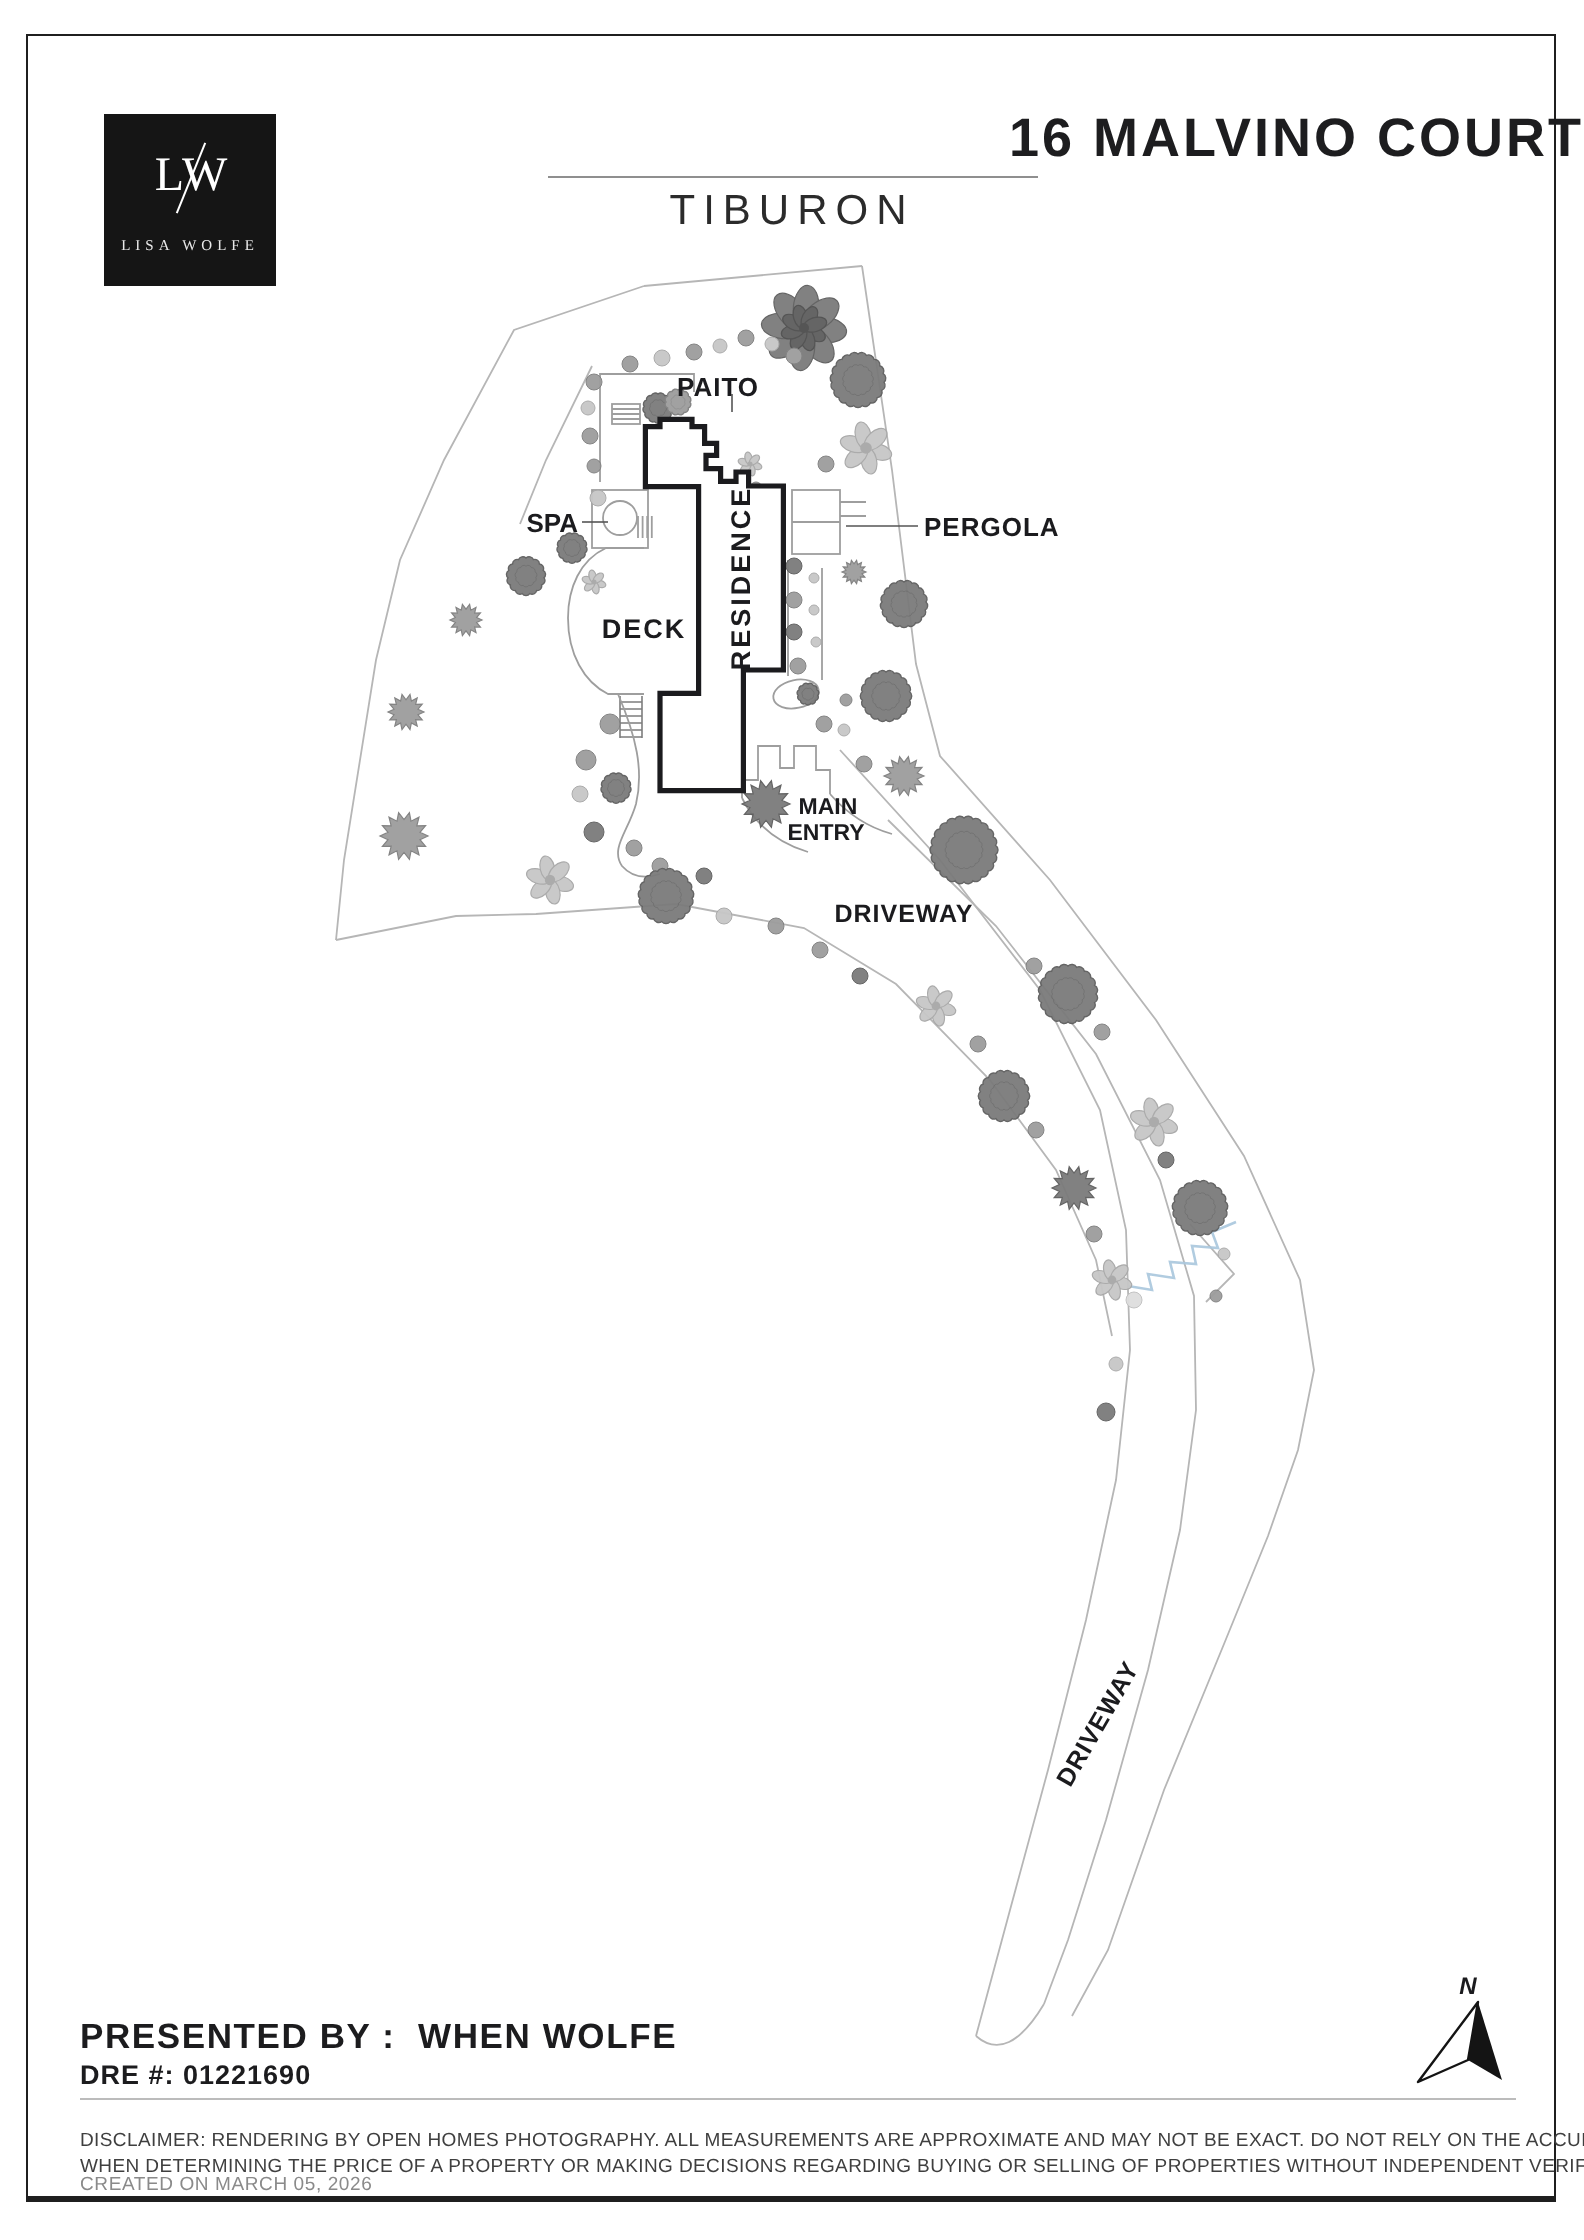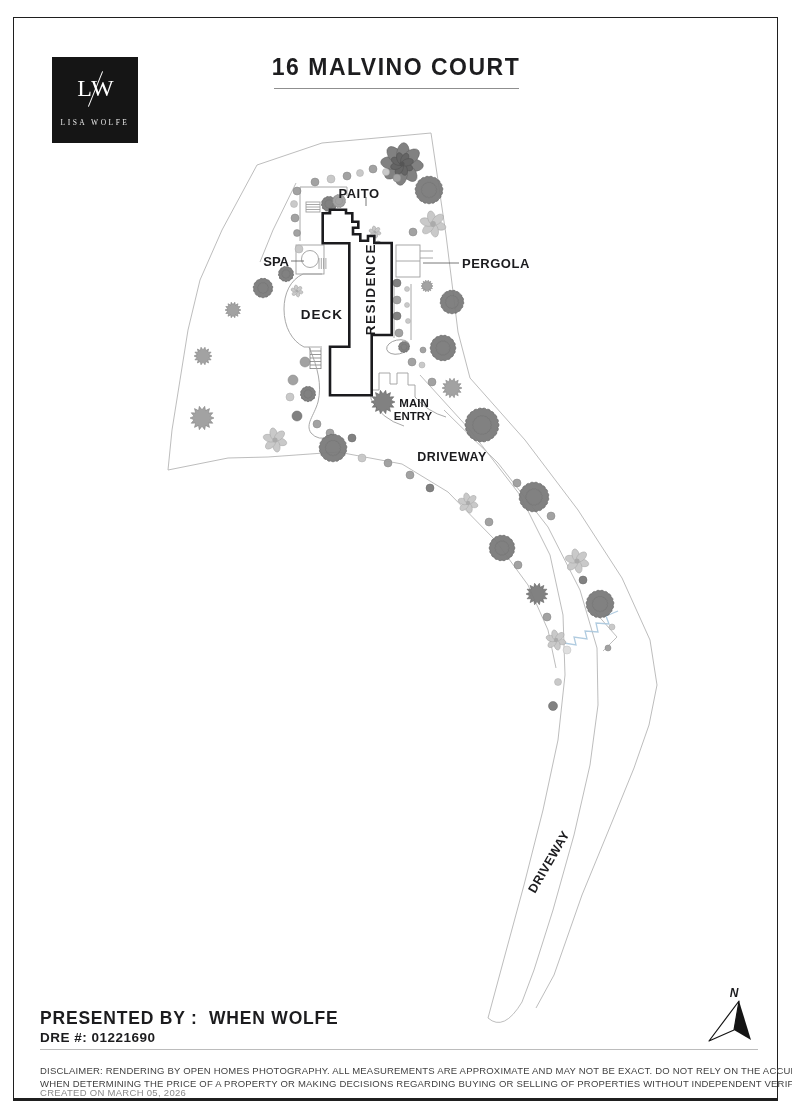--- a/index.html
+++ b/index.html
@@ -8,21 +8,21 @@
   .page-border{position:absolute;left:13px;top:17px;width:763px;height:1080px;
         border:1.5px solid #1f1f1f;border-bottom-width:3px;pointer-events:none;}
   
   .logo{position:absolute;left:52px;top:57px;width:86px;height:86px;background:#151515;}
   .monogram{position:absolute;left:0;right:0;top:18px;text-align:center;color:#fff;
         font-family:"Liberation Serif",serif;font-size:24px;letter-spacing:-1px;}
   .monogram .slash{position:absolute;left:50%;top:-5px;width:1px;height:38px;background:#fff;
         transform:rotate(22deg);}
   .brand-name{position:absolute;left:0;right:0;bottom:16px;text-align:center;color:#e9e9e9;
         font-family:"Liberation Serif",serif;font-size:7.5px;letter-spacing:2.5px;}
-  .title{position:absolute;left:0;right:0;top:54px;text-align:center;font-size:23px;
+  .title{position:absolute;left:0;right:0;top:54px;text-align:right;font-size:27px;
         font-weight:700;letter-spacing:1.5px;color:#1d1d1f;white-space:pre;}
   .title-underline{position:absolute;left:50%;top:88px;width:245px;margin-left:-122px;height:1px;background:#8f8f8f;}
   .subtitle{position:absolute;left:0;right:0;top:94px;text-align:center;font-size:21px;
         font-weight:400;letter-spacing:4px;color:#2b2b2b;white-space:pre;}
   
   .presented{position:absolute;left:40px;top:1008px;font-size:17.5px;font-weight:700;
         letter-spacing:.8px;white-space:pre;}
   .dre{position:absolute;left:40px;top:1030px;font-size:13.5px;font-weight:700;letter-spacing:.5px;white-space:pre;}
   .divider{position:absolute;left:40px;top:1049px;width:718px;height:1px;background:#bcbcbc;}
   .created{position:absolute;left:40px;top:1054px;font-size:9.5px;color:#8a8a8a;letter-spacing:.3px;white-space:pre;margin-top:33px;}
@@ -37,20 +37,21 @@
 
 <div class="page">
   <div class="page-border"></div>
 
   <div class="logo">
     <div class="monogram"><span>L</span><span class="slash"></span><span>W</span></div>
     <div class="brand-name">LISA WOLFE</div>
   </div>
   <div class="title">16 MALVINO COURT</div>
   <div class="title-underline"></div>
+  <div class="subtitle">TIBURON</div>
 
   <svg class="plan" width="792" height="1120" viewBox="0 0 792 1120">
 
     <g id="lines" fill="none" stroke="#b6b6b6" stroke-width="0.9">
       <path d="M322,143 L257,165 L222,230 L200,280 L188,330 L172,430 L168,470"></path>
       <path d="M322,143 L431,133"></path>
       <path d="M431,133 L446,235 L458,332 L470,378 L525,440 L578,510 L622,578 L650,640 L657,685 L649,725 L634,768 L612,822 L582,895 L554,975 L536,1008"></path>
       <path d="M168,470 L228,458 L268,457 L338,452 L402,464 L448,492 L495,540 L528,585 L548,630 L556,668"></path>
       <path d="M420,375 L470,430 L520,495 L550,555 L563,615 L565,675 L558,740 L543,810 L524,885 L505,955 L488,1018"></path>
       <path d="M444,410 L498,463 L548,527 L580,590 L597,648 L598,705 L590,765 L574,835 L553,910 L534,970 L522,1002"></path>

